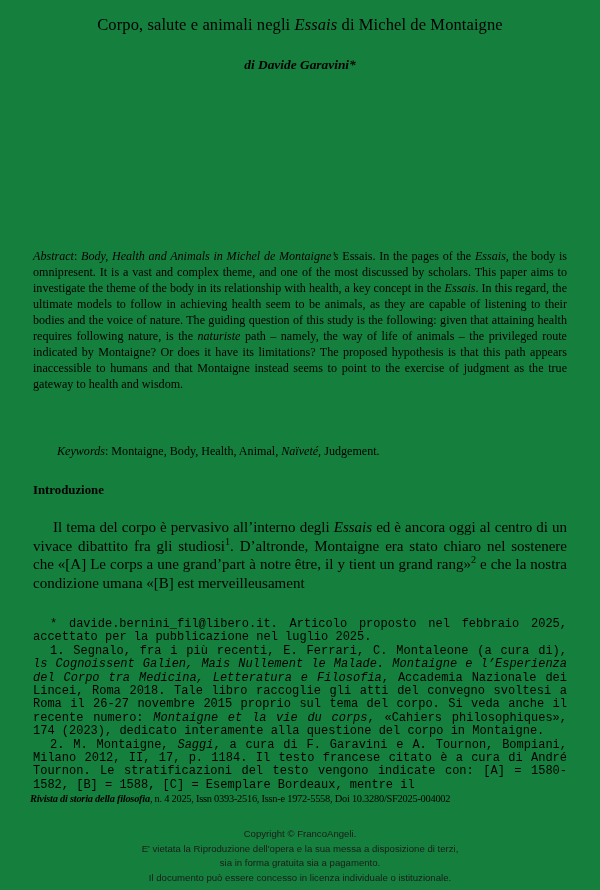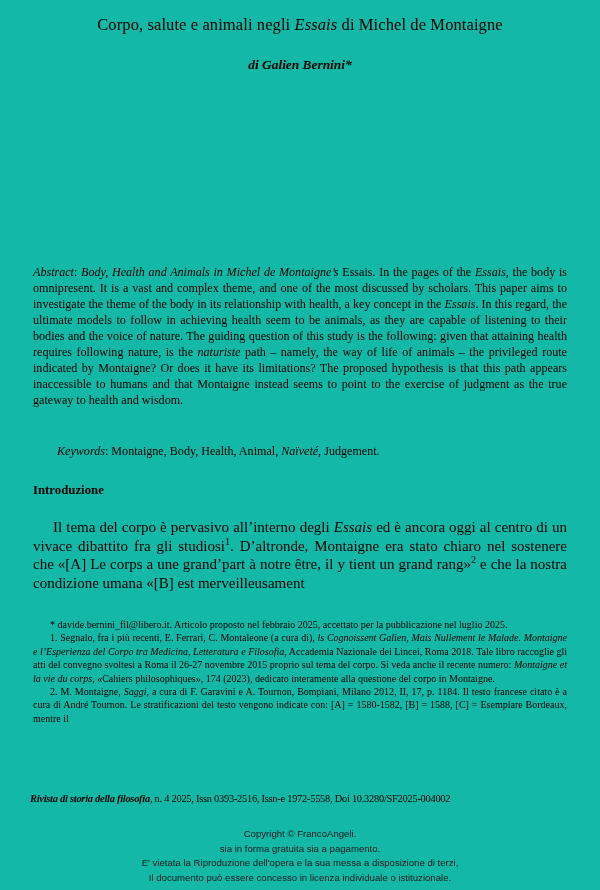--- a/index.html
+++ b/index.html
@@ -10,21 +10,21 @@
   }
   body {
     font-family: "Liberation Serif", "DejaVu Serif", serif;
     color: #000000;
   }
   .page {
     position: relative;
     width: 600px;
     height: 890px;
     overflow: hidden;
-    background: #14b8a6;
+    background: #15803d;
     box-sizing: border-box;
   }
 
   
   .doc-title {
     margin: 0;
     padding-top: 14px;
     font-size: 16.5px;
     font-weight: normal;
     text-align: center;
@@ -39,21 +39,21 @@
     font-size: 13.4px;
     font-style: italic;
     font-weight: bold;
     text-align: center;
   }
 
   
   .abstract {
     position: absolute;
     left: 33px;
-    top: 264px;
+    top: 248px;
     width: 534px;
     font-size: 12.1px;
     line-height: 16.05px;
     text-align: justify;
     text-justify: inter-word;
     hyphens: manual;
   }
   .abstract .lbl {
     font-style: italic;
   }
@@ -99,23 +99,24 @@
     vertical-align: super;
     line-height: 0;
   }
 
   
   .footnotes {
     position: absolute;
     left: 33px;
     top: 618px;
     width: 534px;
-    font-size: 10px;
+    font-size: 12px;
     line-height: 13.4px;
     text-align: justify;
+    font-family: Liberation Mono, monospace;
   }
   .footnote {
     text-indent: 17px;
     margin: 0;
   }
   .footnote i { font-style: italic; }
 
   
   .journal-line {
     position: absolute;
@@ -146,38 +147,38 @@
   }
   .copyright div { white-space: nowrap; }
 </style>
 </head>
 <body>
 
 <div class="page">
 
   <h1 class="doc-title"><span>Corpo, salute e animali negli </span><i>Essais</i><span> di Michel de Montaigne</span></h1>
 
-  <p class="doc-author">di Galien Bernini*</p>
+  <p class="doc-author">di Davide Garavini*</p>
 
   <div class="abstract"><i class="lbl">Abstract</i><span>: </span><i>Body, Health and Animals in Michel de Montaigne’s</i><span> Essais. In the pages of the </span><i>Essais,</i><span> the body is omnipresent. It is a vast and complex theme, and one of the most discussed by scholars. This paper aims to investigate the theme of the body in its relationship with health, a key concept in the </span><i>Essais</i><span>. In this regard, the ultimate models to follow in achieving health seem to be animals, as they are capable of listening to their bodies and the voice of nature. The guiding question of this study is the following: given that attaining health requires following nature, is the </span><i>naturiste</i><span> path – namely, the way of life of animals – the privileged route indicated by Montaigne? Or does it have its limitations? The proposed hypothesis is that this path appears inaccessible to humans and that Montaigne instead seems to point to the exercise of judgment as the true gateway to health and wisdom.</span></div>
 
   <div class="keywords"><i class="lbl">Keywords</i><span>: </span><span>Montaigne, Body, Health, Animal, </span><i>Naïveté,</i><span> Judgement.</span></div>
 
   <h2 class="section-head">Introduzione</h2>
 
   <div class="body-text"><span>Il tema del corpo è pervasivo all’interno degli </span><i>Essais</i><span> ed è ancora oggi al centro di un vivace dibattito fra gli studiosi</span><sup>1</sup><span>. D’altronde, Montaigne era stato chiaro nel sostenere che «[A] Le corps a une grand’part à notre être, il y tient un grand rang»</span><sup>2</sup><span> e che la nostra condizione umana «[B] est merveilleusament</span></div>
 
   <div class="footnotes" id="footnotes">
       <p class="footnote"><span>*</span><span>  davide.bernini_fil@libero.it. Articolo proposto nel febbraio 2025, accettato per la pubblicazione nel luglio 2025.</span></p>
       <p class="footnote"><span>1.</span><span> Segnalo, fra i più recenti, E. Ferrari, C. Montaleone (a cura di), </span><i>ls Cognoissent Galien, Mais Nullement le Malade. Montaigne e l’Esperienza del Corpo tra Medicina, Letteratura e Filosofia</i><span>, Accademia Nazionale dei Lincei, Roma 2018. Tale libro raccoglie gli atti del convegno svoltesi a Roma il 26-27 novembre 2015 proprio sul tema del corpo. Si veda anche il recente numero: </span><i>Montaigne et la vie du corps</i><span>, «Cahiers philosophiques», 174 (2023), dedicato interamente alla questione del corpo in Montaigne.</span></p>
       <p class="footnote"><span>2.</span><span> M. Montaigne, </span><i>Saggi</i><span>, a cura di F. Garavini e A. Tournon, Bompiani, Milano 2012, II, 17, p. 1184. Il testo francese citato è a cura di André Tournon. Le stratificazioni del testo vengono indicate con: [A] = 1580-1582, [B] = 1588, [C] = Esemplare Bordeaux, mentre il</span></p>
     </div>
 
   <div class="journal-line"><span class="jname">Rivista di storia della filosofia</span><span>, n. 4 2025, Issn 0393-2516, Issn-e 1972-5558, Doi 10.3280/SF2025-004002</span></div>
 
   <div class="copyright">
     <div>Copyright © FrancoAngeli.</div>
+    <div>E' vietata la Riproduzione dell'opera e la sua messa a disposizione di terzi,</div>
     <div>sia in forma gratuita sia a pagamento.</div>
-    <div>E' vietata la Riproduzione dell'opera e la sua messa a disposizione di terzi,</div>
     <div>Il documento può essere concesso in licenza individuale o istituzionale.</div>
   </div>
 
 </div>
 
 </body></html>

